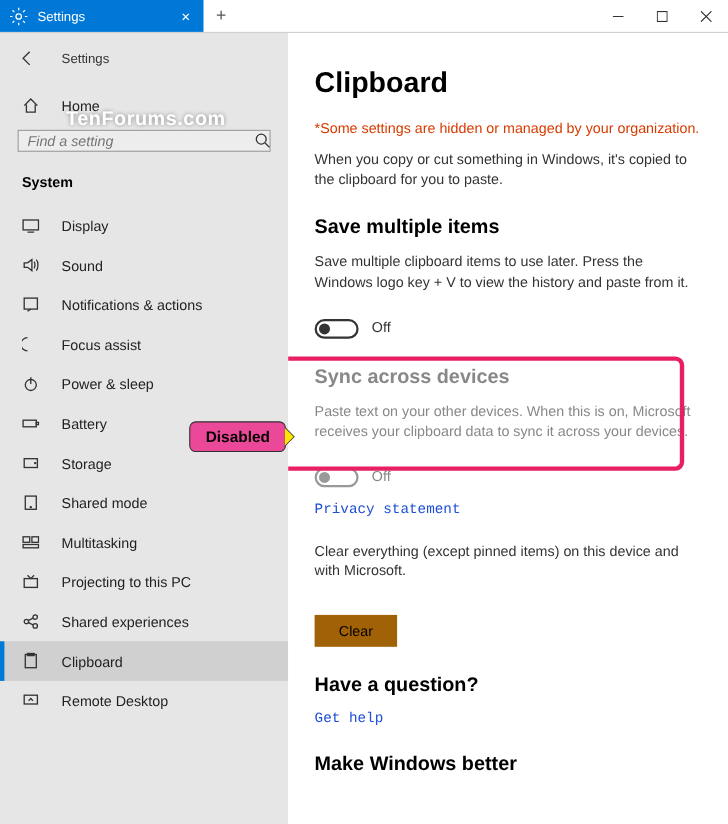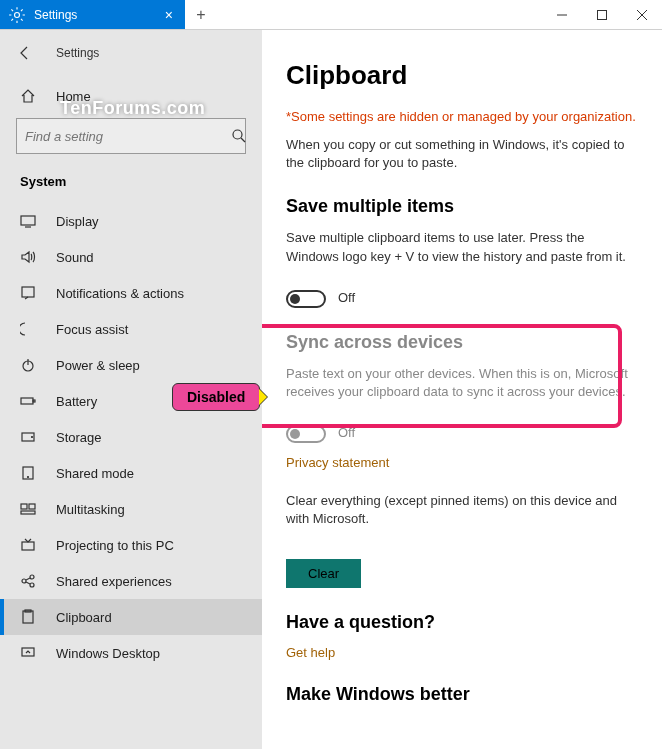--- a/index.html
+++ b/index.html
@@ -27,21 +27,21 @@
 .back-btn { width: 22px; height: 22px; display: flex; align-items: center; justify-content: center; margin-right: 20px; }
 .back-btn svg { width: 16px; height: 16px; stroke: #333; fill: none; stroke-width: 1.2; }
 .sb-title { font-size: 12px; color: #333; }
 
 
 .sb-home { display: flex; align-items: center; padding: 10px 20px; font-size: 13px; color: #222; }
 .sb-home .icon { width: 16px; margin-right: 20px; }
 
 
 .search-wrap { padding: 4px 16px 14px 16px; }
-.search { display: flex; align-items: center; border: 1px solid #999; background: #ededed; height: 36px; padding: 0 8px; gap: 28px; }
+.search { display: flex; align-items: center; border: 1px solid #999; background: #ededed; height: 20px; padding: 0 8px; gap: 28px; }
 .search input { border: none; background: transparent; flex: 1; font-size: 13px; outline: none; color: #666; font-style: italic; }
 .search-icon { width: 16px; height: 16px; }
 
 
 .sb-cat { font-weight: 600; font-size: 13px; padding: 6px 20px 14px 20px; color: #000; }
 
 
 .nav-item { display: flex; align-items: center; padding: 10px 20px; font-size: 13px; color: #222; position: relative; cursor: default; }
 .nav-item .icon { width: 16px; height: 16px; margin-right: 20px; display: flex; align-items: center; justify-content: center; }
 .nav-item.selected { background: #d0d0d0; }
@@ -57,22 +57,22 @@
 
 
 .toggle-row { display: flex; align-items: flex-start; }
 .toggle { width: 40px; height: 18px; border: 2px solid #333; border-radius: 10px; position: relative; margin-right: 12px; }
 .toggle::after { content: ''; width: 10px; height: 10px; background: #333; border-radius: 50%; position: absolute; left: 2px; top: 2px; }
 .toggle.disabled { border-color: #999; }
 .toggle.disabled::after { background: #999; }
 .toggle-label { font-size: 13px; color: #333; }
 .toggle-label.disabled { color: #888; }
 
-.link { color: #a16207; font-size: 13px; cursor: default; }
-.clear-btn { background: #0f766e; border: none; padding: 7px 22px; font-size: 13px; margin-top: 6px; }
+.link { color: #1d4ed8; font-size: 13px; cursor: default; font-family: Liberation Mono, monospace; }
+.clear-btn { background: #a16207; border: none; padding: 7px 22px; font-size: 13px; margin-top: 6px; }
 
 
 .highlight-box { position: absolute; border: 4px solid #e91e63; border-radius: 8px; pointer-events: none; }
 
 
 .callout { position: absolute; background: #ec4899; border: 1px solid #333; border-radius: 6px; padding: 5px 14px; font-weight: 700; font-size: 14px; color: #000; }
 .callout::after { content: ''; position: absolute; right: -16px; top: 50%; transform: translateY(-50%); border: 8px solid transparent; border-left-color: #ffe600; }
 .callout::before { content: ''; position: absolute; right: -18px; top: 50%; transform: translateY(-50%); border: 9px solid transparent; border-left-color: #333; }
 
 
@@ -263,21 +263,21 @@
         </span>
       <span>Clipboard</span>
     </div>
     <div class="nav-item">
       <span class="icon">
           <svg class="ic" viewBox="0 0 16 16">
             <rect x="2" y="3" width="12" height="8"></rect>
             <path d="M6 8l2-2 2 2"></path>
           </svg>
         </span>
-      <span>Windows Desktop</span>
+      <span>Remote Desktop</span>
     </div>
   </div>
 
   <div class="main">
     <h1>Clipboard</h1>
     <div class="warning">*Some settings are hidden or managed by your organization.</div>
     <div class="desc">When you copy or cut something in Windows, it's copied to the clipboard for you to paste.</div>
 
     <div class="section">
       <h2>Save multiple items</h2>

